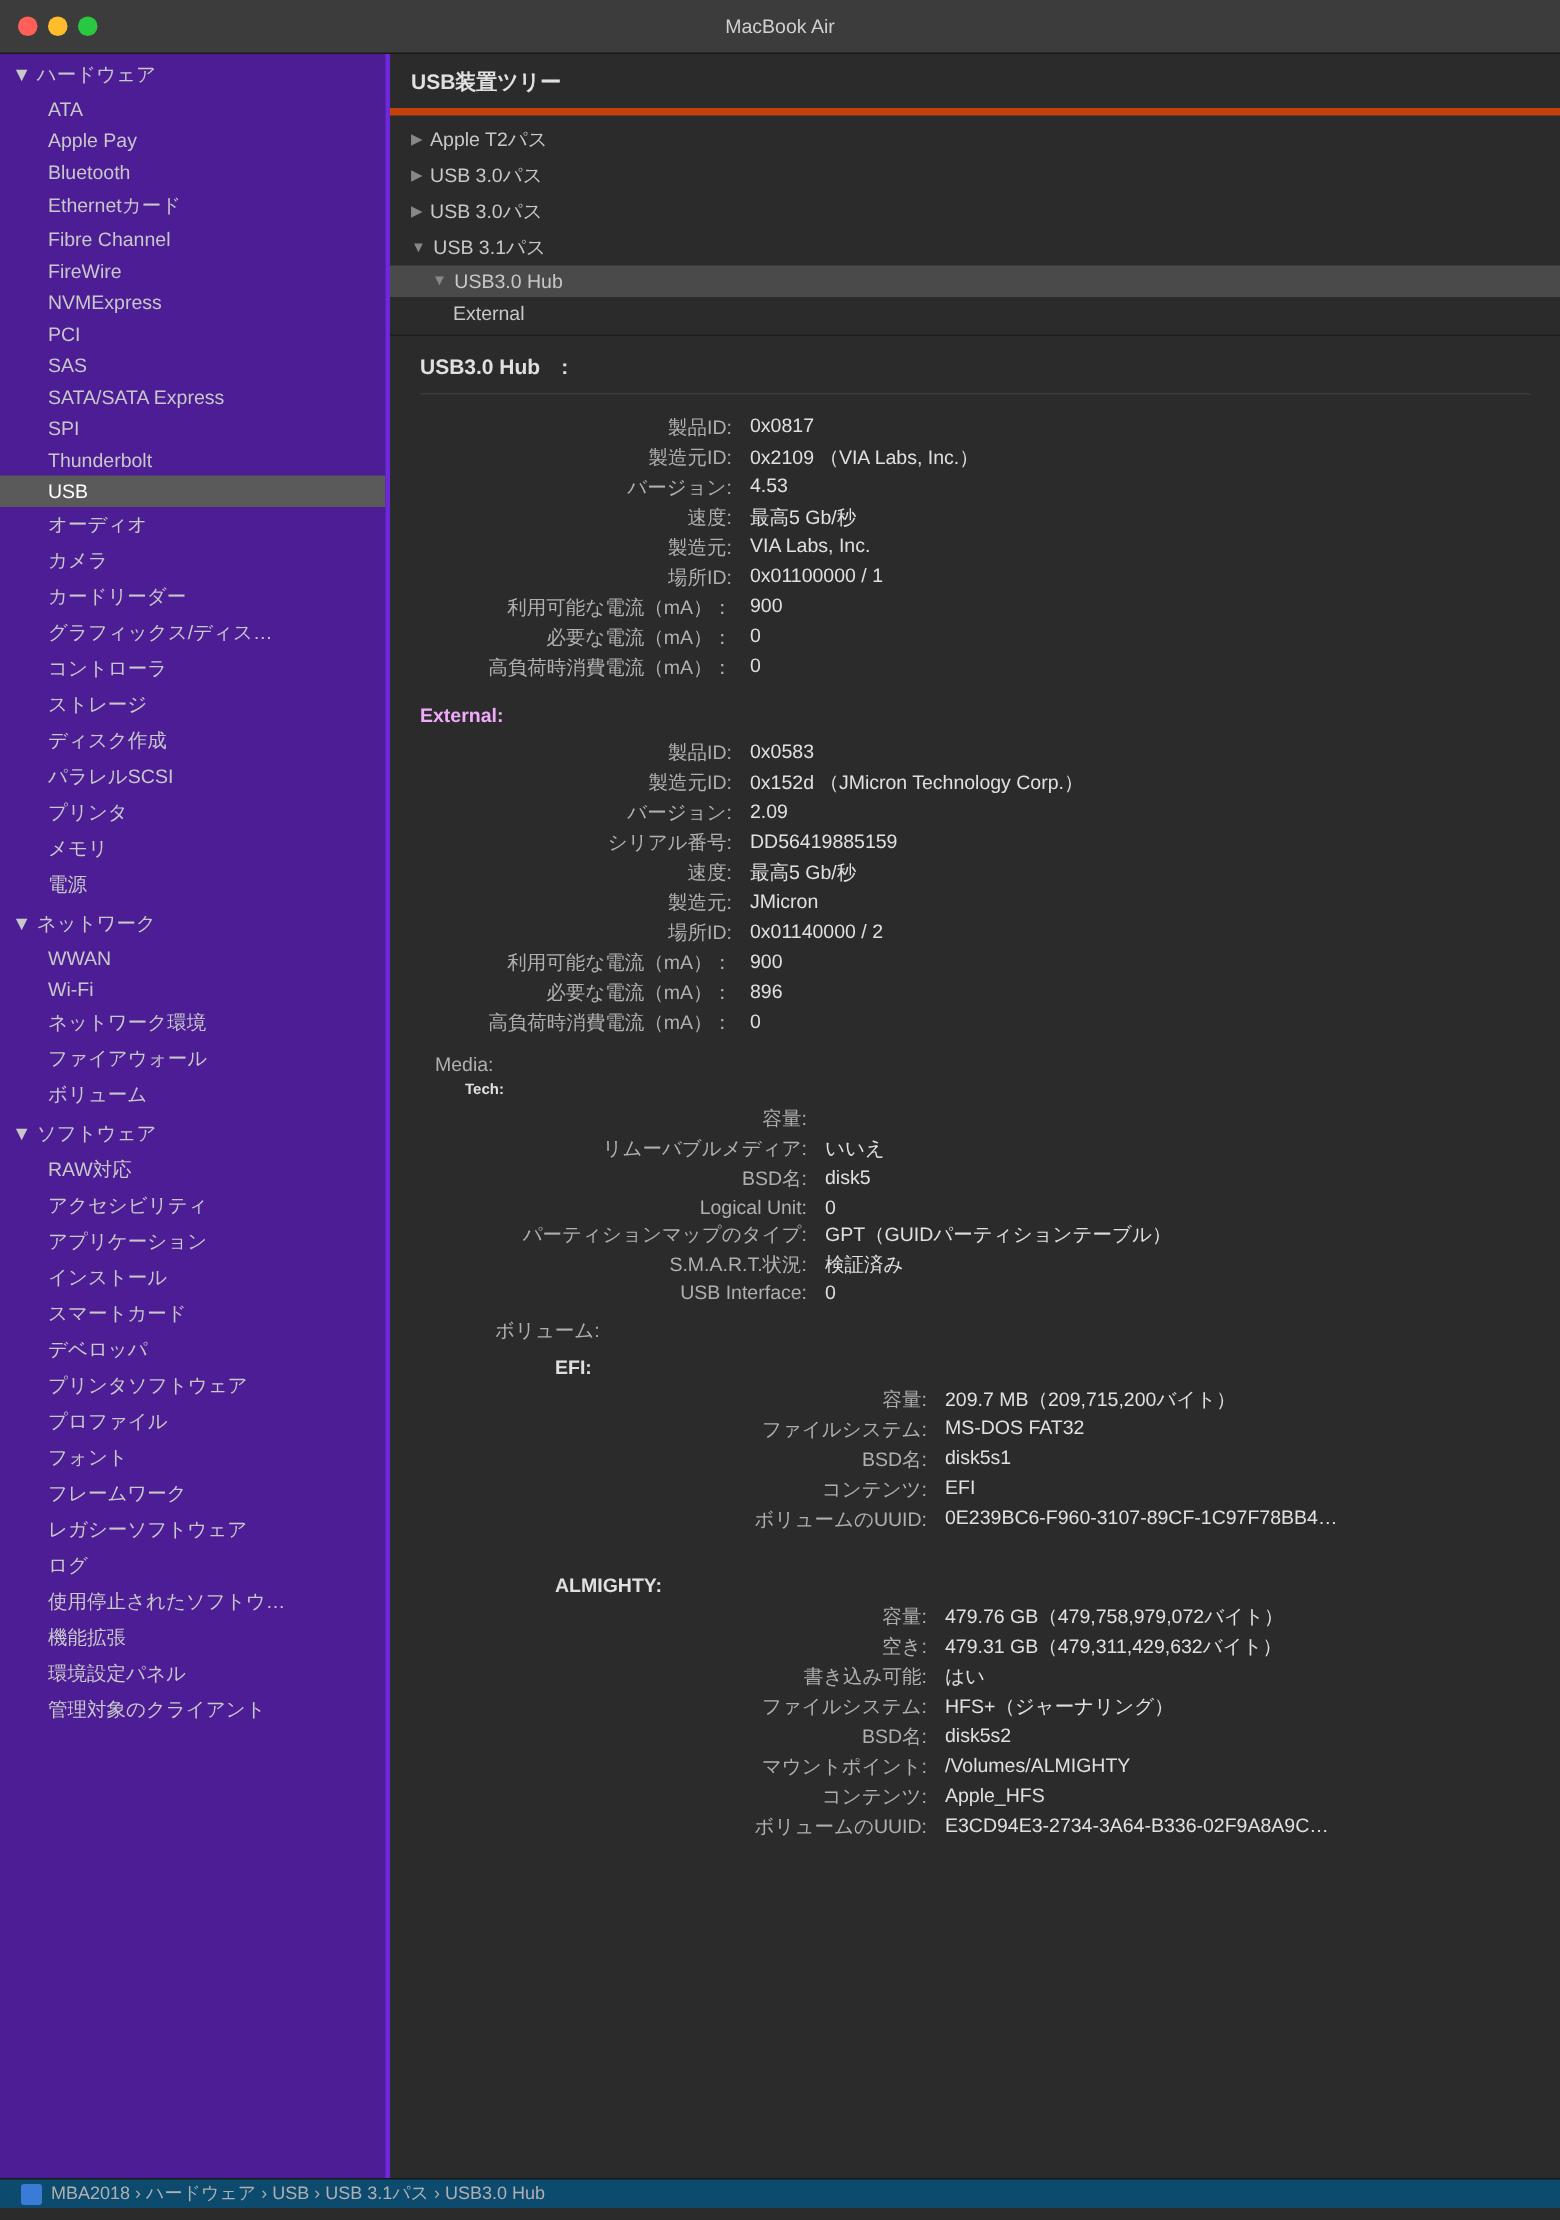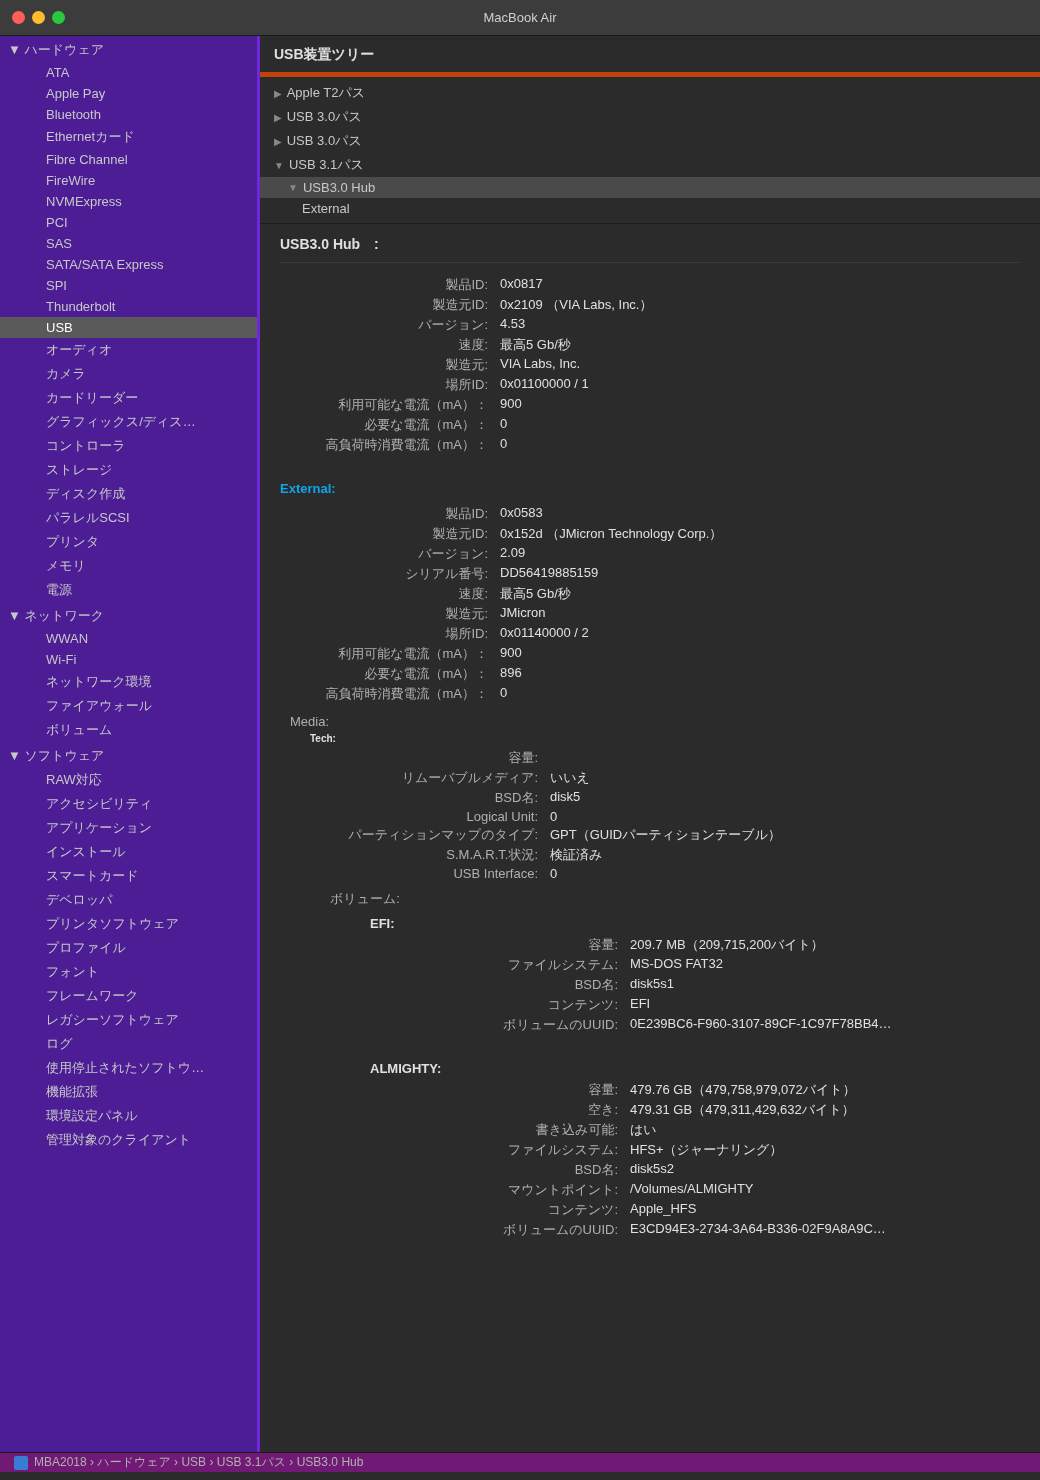--- a/index.html
+++ b/index.html
@@ -73,21 +73,21 @@
     .sidebar-group-header {
       padding: 5px 8px 3px 8px;
       font-size: 13px;
       color: #c8c8c8;
       display: flex;
       align-items: center;
       gap: 4px;
       cursor: pointer;
     }
     .sidebar-child {
-      padding-left: 46px;
+      padding-left: 32px;
     }
 
     
     .content {
       flex: 1;
       background: #2b2b2b;
       overflow-y: auto;
       padding: 0;
     }
 
@@ -152,22 +152,22 @@
       padding-right: 12px;
     }
     .prop-value {
       color: #e0e0e0;
       flex: 1;
     }
 
     .sub-device-title {
       font-size: 13px;
       font-weight: 700;
-      color: #0ea5e9;
-      margin-top: 26px;
+      color: #f0abfc;
+      margin-top: 14px;
       margin-bottom: 8px;
     }
 
     .media-title {
       font-size: 13px;
       color: #b0b0b0;
       margin-top: 10px;
       margin-bottom: 4px;
     }
     .tech-title {
@@ -202,21 +202,21 @@
       font-weight: 700;
       color: #e0e0e0;
       margin-left: 40px;
       margin-bottom: 4px;
       margin-top: 26px;
     }
 
     
     .status-bar {
       height: 20px;
-      background: #701a75;
+      background: #0c4a6e;
       border-top: 1px solid #1a1a1a;
       display: flex;
       align-items: center;
       padding: 0 14px;
       font-size: 12px;
       color: #b0b0b0;
       gap: 6px;
     }
 
     

